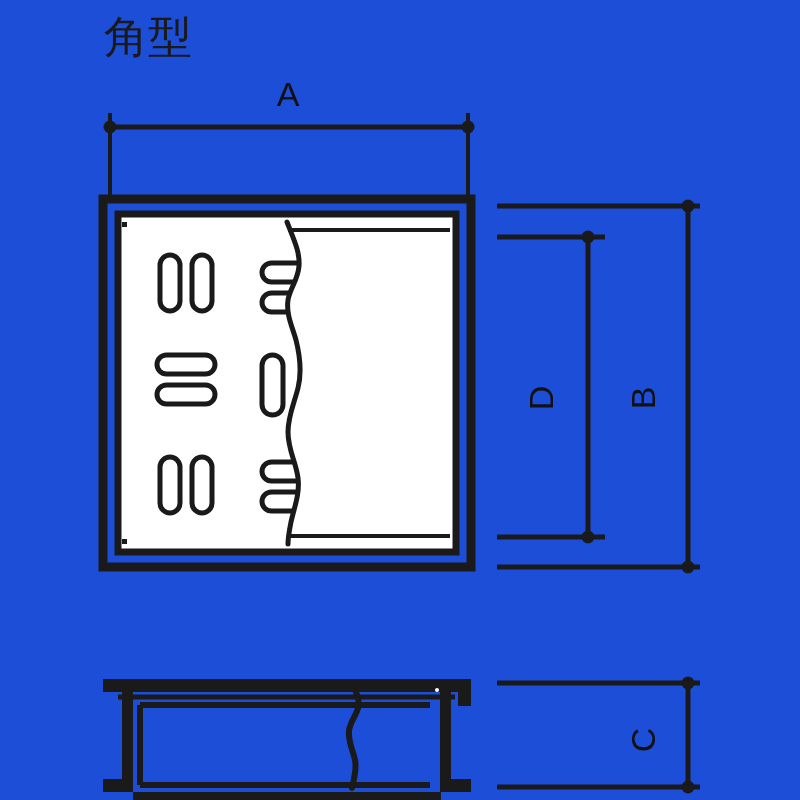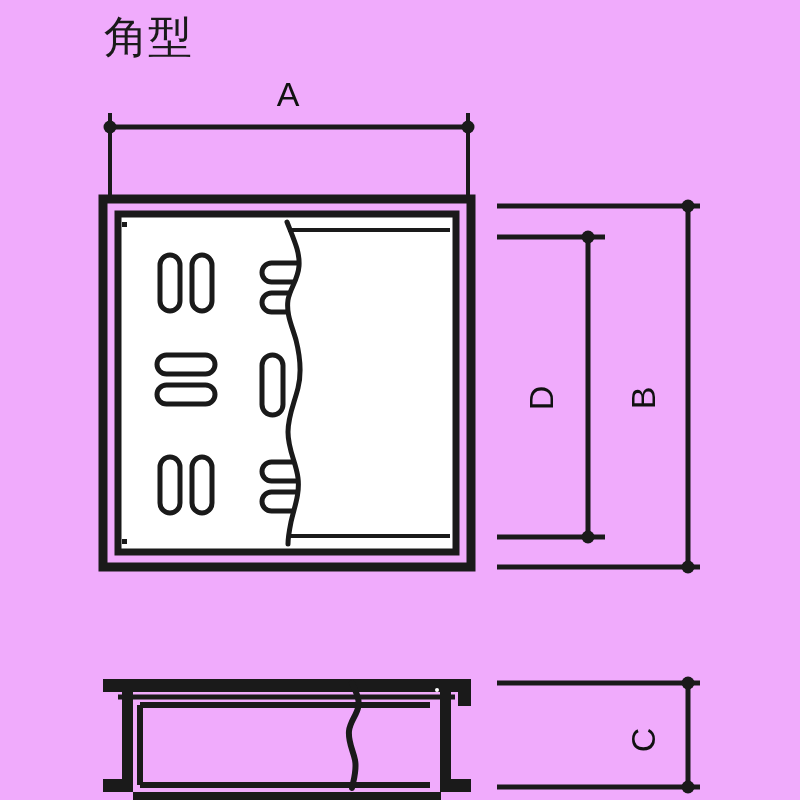--- a/index.html
+++ b/index.html
@@ -8,21 +8,21 @@
     padding: 0;
     background: #ffffff;
   }
   body {
     font-family: "Liberation Sans", sans-serif;
   }
   #page {
     position: relative;
     width: 800px;
     height: 800px;
-    background: #f0abfc;
+    background: #1d4ed8;
     overflow: hidden;
   }
   #drawing-svg {
     position: absolute;
     left: 0;
     top: 0;
     width: 800px;
     height: 800px;
     display: block;
   }

